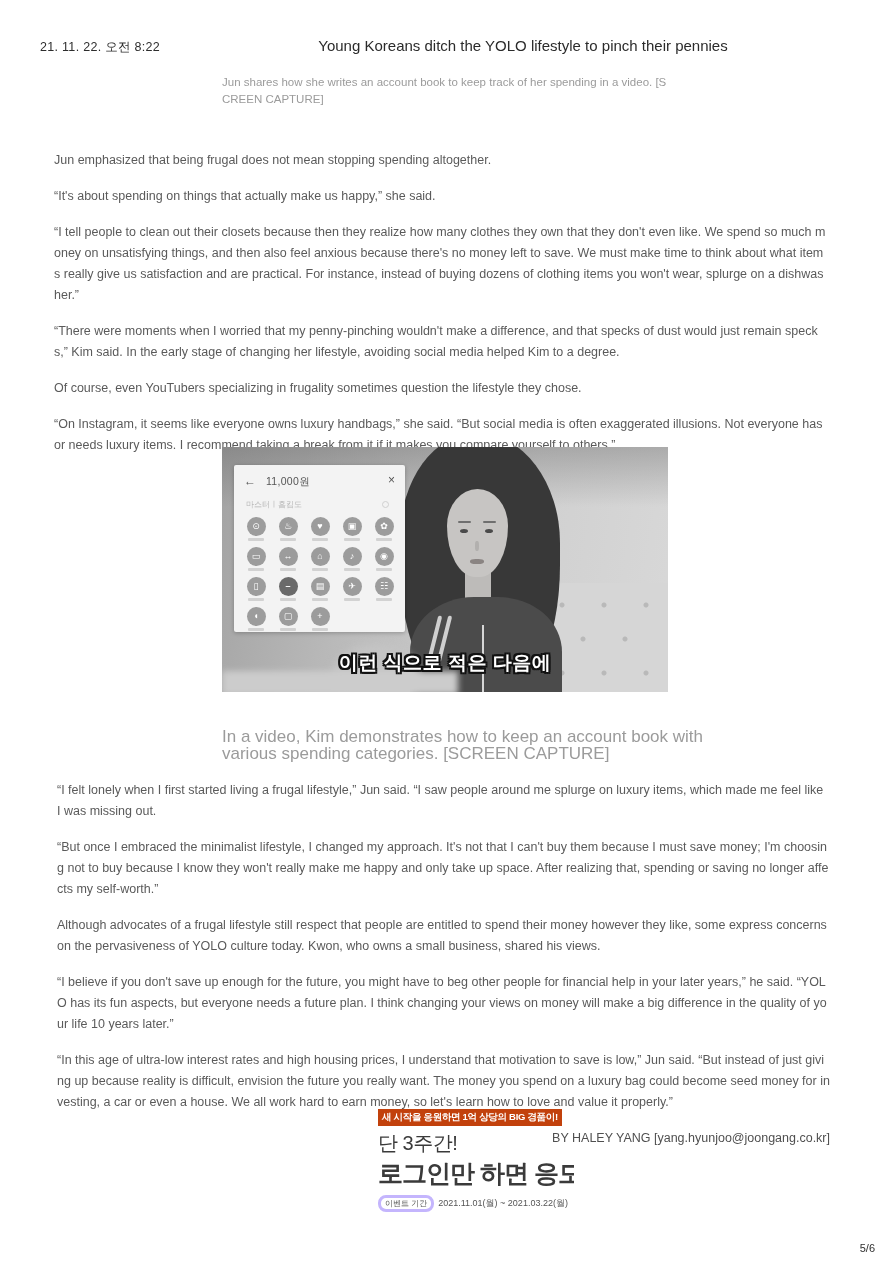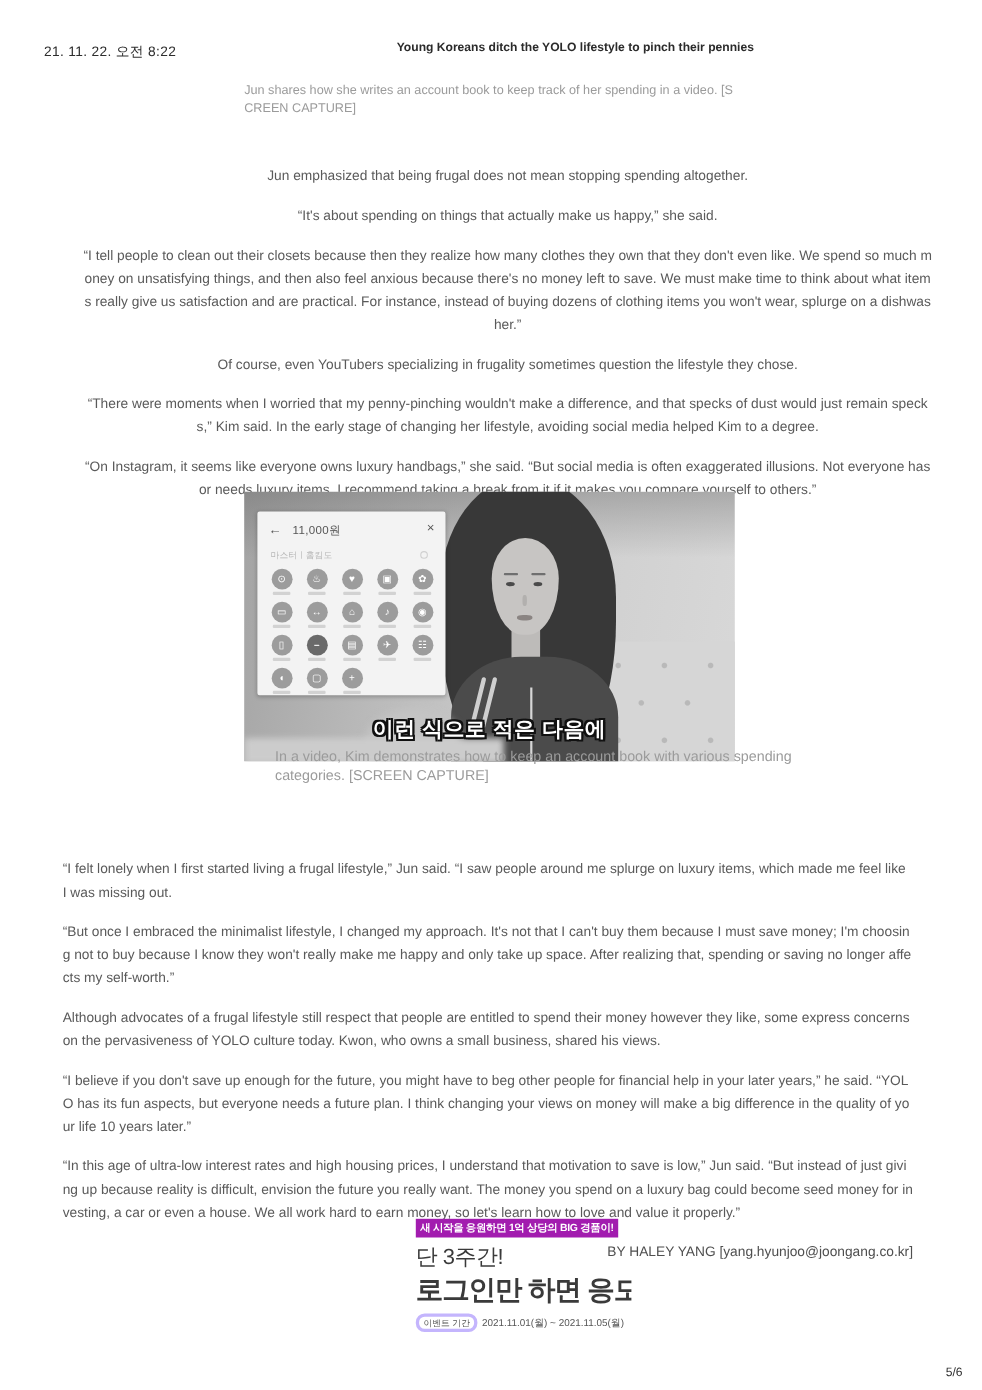--- a/index.html
+++ b/index.html
@@ -3,26 +3,26 @@
 <meta charset="utf-8">
 <style>
   html,body{margin:0;padding:0;background:#e9e9e9;}
   .page{
     position:relative;width:893px;height:1264px;background:#ffffff;
     font-family:"Liberation Sans","DejaVu Sans",sans-serif;overflow:hidden;margin:0 auto;
   }
   
   .hdr-date{position:absolute;left:40px;top:39px;font-size:12.5px;color:#2d2d2d;letter-spacing:.3px;}
   .hdr-title{position:absolute;left:523px;top:37px;transform:translateX(-50%);white-space:nowrap;
-    font-size:11px;font-weight:700;color:#2b2b2b;}
+    font-size:15px;font-weight:400;color:#2b2b2b;}
   
   .top-caption{position:absolute;left:222px;top:74px;width:452px;font-size:11.5px;line-height:17px;color:#9b9b9b;word-break:break-all;}
-  .img-caption{position:absolute;left:222px;top:679px;width:482px;font-size:13px;line-height:17px;color:#9b9b9b;margin-left:28px;}
-  
-  .body-before{position:absolute;left:75px;top:150px;width:773px;text-align:center;}
+  .img-caption{position:absolute;left:222px;top:728px;width:482px;font-size:17px;line-height:17px;color:#9b9b9b;}
+  
+  .body-before{position:absolute;left:54px;top:150px;width:773px;}
   .body-after{position:absolute;left:57px;top:780px;width:773px;}
   .body-before p,.body-after p{
     margin:0 0 15px 0;font-size:12.5px;line-height:21px;color:#5a5a5a;word-break:break-all;
   }
   .byline{color:#4f4f4f !important;margin-top:6px !important;text-align:right;}
   
   .photo{position:absolute;left:222px;top:447px;width:446px;height:245px;overflow:hidden;
     background:linear-gradient(100deg,#a3a3a3 0%,#bdbdbd 35%,#d0d0d0 65%,#d8d8d8 100%);}
   .photo *{position:absolute;}
   .ph-shade{left:0;top:0;width:446px;height:60px;background:linear-gradient(180deg,rgba(90,90,90,.35),rgba(90,90,90,0));}
@@ -62,21 +62,21 @@
   .cat{position:static;text-align:center;}
   .cat-circle{position:static;width:19px;height:19px;margin:0 auto;border-radius:50%;background:#9c9c9c;
     color:#fff;font-size:9px;line-height:19px;text-align:center;}
   .cat-circle.dark{background:#6a6a6a;font-weight:bold;}
   .cat-bar{position:static;width:16px;height:3px;margin:2px auto 0;background:#d2d2d2;border-radius:1px;}
   
   .subtitle{left:0;bottom:16px;width:446px;text-align:center;font-size:19px;font-weight:800;color:#ffffff;letter-spacing:.5px;
     text-shadow:-2px -2px 0 #111,2px -2px 0 #111,-2px 2px 0 #111,2px 2px 0 #111,-2px 0 0 #111,2px 0 0 #111,0 -2px 0 #111,0 2px 0 #111;}
   
   .ad{position:absolute;left:378px;top:1106px;width:196px;}
-  .ad-strip{display:inline-block;background:#a21caf;color:#ffffff;font-size:9.5px;font-weight:700;
+  .ad-strip{display:inline-block;background:#c2410c;color:#ffffff;font-size:9.5px;font-weight:700;
     padding:2px 4px;letter-spacing:-.3px;white-space:nowrap;}
   .ad-h1{margin-top:4px;font-size:20px;font-weight:400;color:#3a3a3a;letter-spacing:-.5px;}
   .ad-h2-wrap{width:196px;overflow:hidden;}
   .ad-h2{font-size:25px;font-weight:800;color:#3a3a3a;letter-spacing:-1px;white-space:nowrap;}
   .ad-period{margin-top:5px;font-size:9px;color:#555;white-space:nowrap;}
   .ad-badge{display:inline-block;border:3px solid #c4b5fd;border-radius:8px;padding:0 4px;margin-right:4px;font-size:8px;color:#555;}
   
   .pfooter{position:absolute;left:16px;right:18px;top:1242px;font-size:11px;color:#2f2f2f;}
   .pfooter .url{float:left;}
   .pfooter .pageno{float:right;}
@@ -88,22 +88,22 @@
 
   <div class="hdr-date">21. 11. 22. 오전 8:22</div>
   <div class="hdr-title">Young Koreans ditch the YOLO lifestyle to pinch their pennies</div>
 
   <div class="top-caption">Jun shares how she writes an account book to keep track of her spending in a video. [SCREEN CAPTURE]</div>
 
   <div class="body-before">
     <p>Jun emphasized that being frugal does not mean stopping spending altogether.</p>
     <p>“It's about spending on things that actually make us happy,” she said.</p>
     <p>“I tell people to clean out their closets because then they realize how many clothes they own that they don't even like. We spend so much money on unsatisfying things, and then also feel anxious because there's no money left to save. We must make time to think about what items really give us satisfaction and are practical. For instance, instead of buying dozens of clothing items you won't wear, splurge on a dishwasher.”</p>
+    <p>“There were moments when I worried that my penny-pinching wouldn't make a difference, and that specks of dust would just remain specks,” Kim said. In the early stage of changing her lifestyle, avoiding social media helped Kim to a degree.</p>
     <p>Of course, even YouTubers specializing in frugality sometimes question the lifestyle they chose.</p>
-    <p>“There were moments when I worried that my penny-pinching wouldn't make a difference, and that specks of dust would just remain specks,” Kim said. In the early stage of changing her lifestyle, avoiding social media helped Kim to a degree.</p>
     <p>“On Instagram, it seems like everyone owns luxury handbags,” she said. “But social media is often exaggerated illusions. Not everyone has or needs luxury items. I recommend taking a break from it if it makes you compare yourself to others.”</p>
   </div>
 
   <div class="photo">
     <div class="ph-shade"></div>
     <div class="ph-sofa"></div>
     <div class="ph-hair"></div>
     <div class="ph-neck"></div>
     <div class="ph-jacket">
       <div class="ph-stripe" style="left:22px;transform:rotate(14deg);"></div>
@@ -219,21 +219,21 @@
     <p class="byline">BY HALEY YANG [yang.hyunjoo@joongang.co.kr]</p>
   </div>
 
   <div class="ad">
     <div class="ad-strip">새 시작을 응원하면 1억 상당의 BIG 경품이!</div>
     <div class="ad-h1">단 3주간!</div>
     <div class="ad-h2-wrap">
       <div class="ad-h2">로그인만 하면 응모 가능</div>
     </div>
     <div class="ad-period">
-      <span class="ad-badge">이벤트 기간</span><span>2021.11.01(월) ~ 2021.11.05(월)</span>
+      <span class="ad-badge">이벤트 기간</span><span>2021.11.01(월) ~ 2021.03.22(월)</span>
     </div>
   </div>
 
   <div class="pfooter">
     <span class="pageno">5/6</span>
   </div>
 
 </div>
 
 </body></html>

